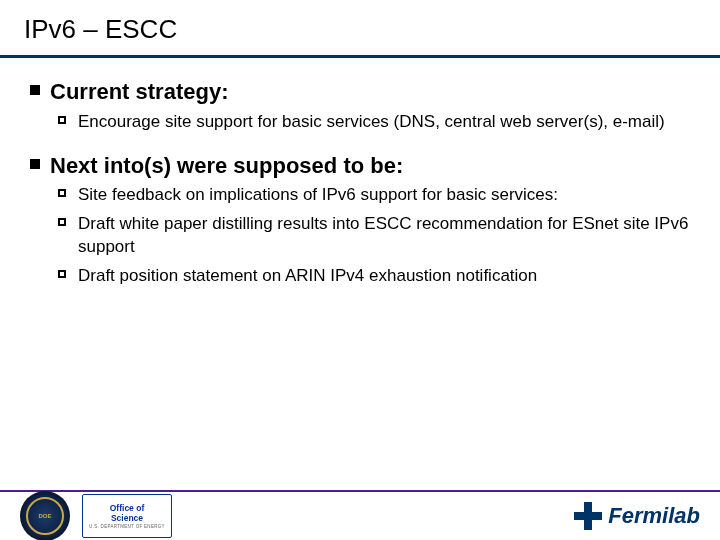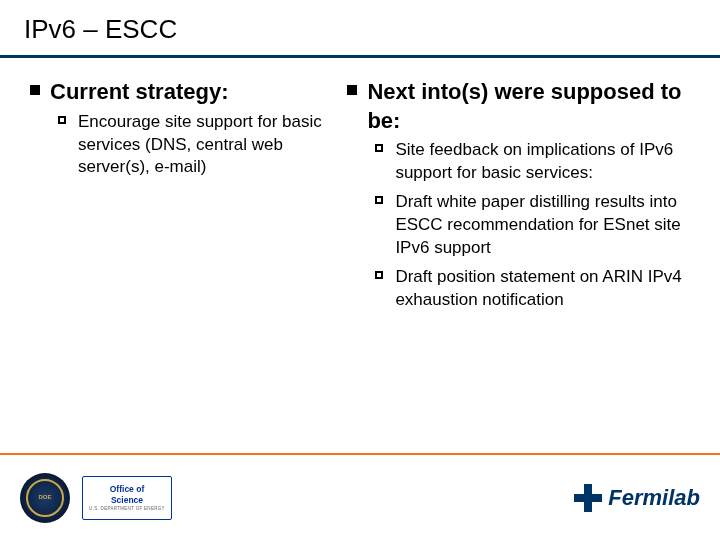--- a/index.html
+++ b/index.html
@@ -30,21 +30,21 @@
     .title-text {
       font-size: 26px;
       font-weight: normal;
       color: #000000;
     }
 
     .content-area {
       flex: 1;
       padding: 20px 24px 10px 30px;
       display: flex;
-      flex-direction: row;
+      flex-direction: column;
       gap: 10px;
     }
 
     .bullet-main {
       display: flex;
       align-items: flex-start;
       gap: 10px;
       margin-bottom: 4px;
     }
 
@@ -113,22 +113,22 @@
       flex-shrink: 0;
     }
 
     .sub-sub-bullet-text {
       font-size: 16px;
       color: #000;
       line-height: 1.3;
     }
 
     .footer {
-      height: 87px;
-      border-top: 2px solid #f97316;
+      height: 50px;
+      border-top: 2px solid #4c1d95;
       display: flex;
       align-items: center;
       justify-content: space-between;
       padding: 0 20px;
       background: #fff;
     }
 
     .footer-left {
       display: flex;
       align-items: center;

